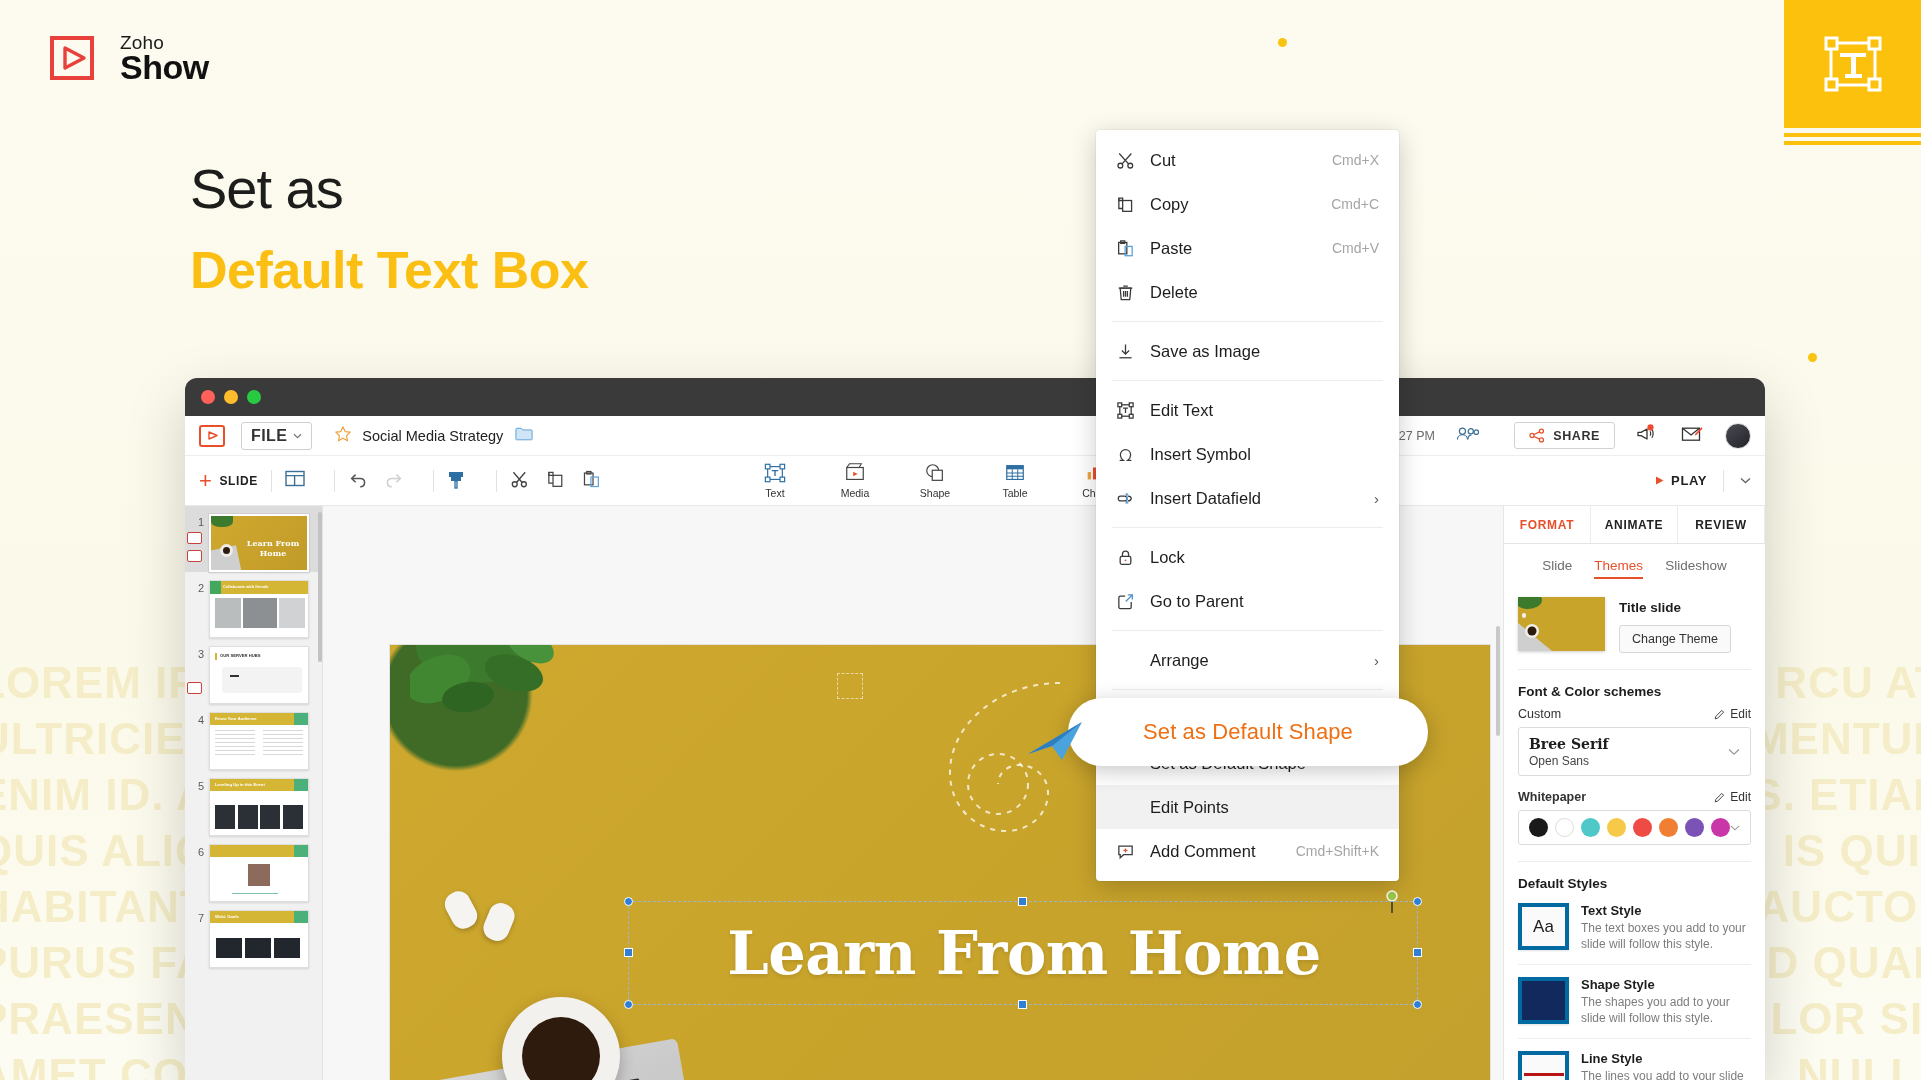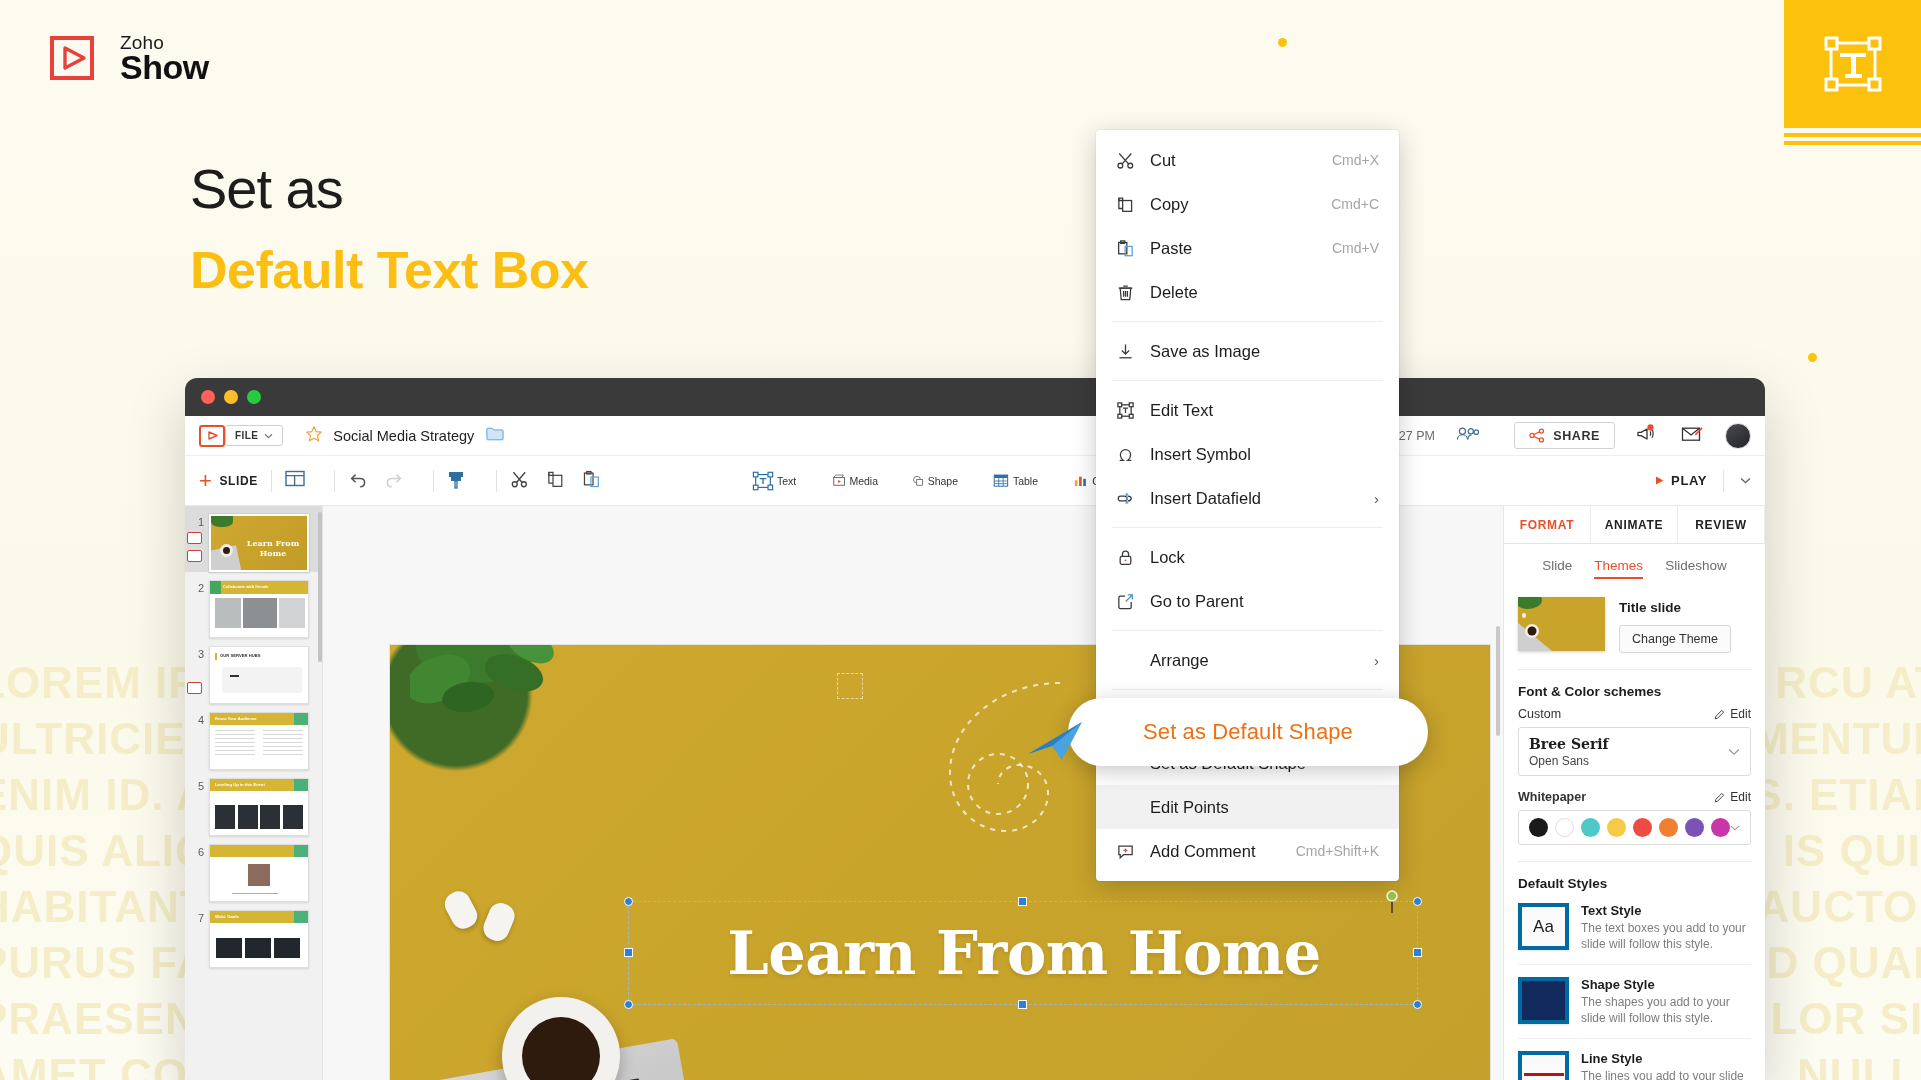--- a/index.html
+++ b/index.html
@@ -64,22 +64,22 @@
   }
   #titlebar { height:38px; background:#3a3a3a; display:flex; align-items:center;
               padding-left:16px; gap:9px; }
   .tl-dot { width:14px; height:14px; border-radius:50%; }
 
   
   #app-toprow { height:40px; background:#fff; display:flex; align-items:center;
                 padding:0 14px; border-bottom:1px solid #eee; position:relative; }
   #show-tile { width:26px; height:22px; border:2px solid #e8502a; border-radius:3px;
                display:flex; align-items:center; justify-content:center; }
-  #file-btn { border:1px solid #cfcfcf; border-radius:3px;
-              padding:4px 9px; font-size:10px; font-weight:bold; color:#333;
+  #file-btn { margin-left:16px; border:1px solid #cfcfcf; border-radius:3px;
+              padding:4px 9px; font-size:16px; font-weight:bold; color:#333;
               display:flex; align-items:center; gap:6px; letter-spacing:.4px;}
   #star-icon { margin-left:22px; }
   #doc-title { margin-left:10px; font-size:14.5px; color:#222; font-weight:400; }
   #folder-icon { margin-left:12px; }
   #saved-text { position:absolute; right:330px; font-size:12.5px; color:#6b6b6b; }
   #collab-icon { position:absolute; right:285px; }
   #share-btn { position:absolute; right:150px; border:1px solid #d2d2d2; border-radius:3px;
                padding:5px 14px; font-size:12.5px; font-weight:bold; color:#333;
                display:flex; align-items:center; gap:8px; letter-spacing:.6px; }
   #announce-icon { position:absolute; right:108px; }
@@ -90,21 +90,21 @@
   
   #app-ribbon { height:50px; background:#fff; display:flex; align-items:center;
                 padding:0 14px; border-bottom:1px solid #e9e9e9; position:relative; }
   #add-slide { display:flex; align-items:center; gap:7px; color:#222; font-size:12px;
                font-weight:bold; letter-spacing:.6px; }
   #plus { color:#e8502a; font-size:22px; line-height:1; font-weight:400; }
   .vsep { width:1px; height:22px; background:#e2e2e2; margin:0 13px; }
   .tool-ic { width:22px; height:22px; margin-right:14px; }
   #insert-group { position:absolute; left:50%; transform:translateX(-50%);
                   display:flex; gap:34px; }
-  .insert-item { display:flex; align-items:center; gap:3px; width:46px; }
+  .insert-item { display:flex; flex-direction:column; align-items:center; gap:3px; width:46px; }
   .insert-label { font-size:10.5px; color:#333; }
   #play-group { position:absolute; right:14px; display:flex; align-items:center; gap:3px; }
   #play-btn { font-size:13px; font-weight:bold; color:#222; letter-spacing:.6px;
               display:flex; align-items:center; gap:6px; }
 
   
   #app-body { display:flex; height:calc(702px - 38px - 40px - 50px); }
 
   
   #thumbs { width:138px; background:#f1f1f1; position:relative; overflow:hidden;

